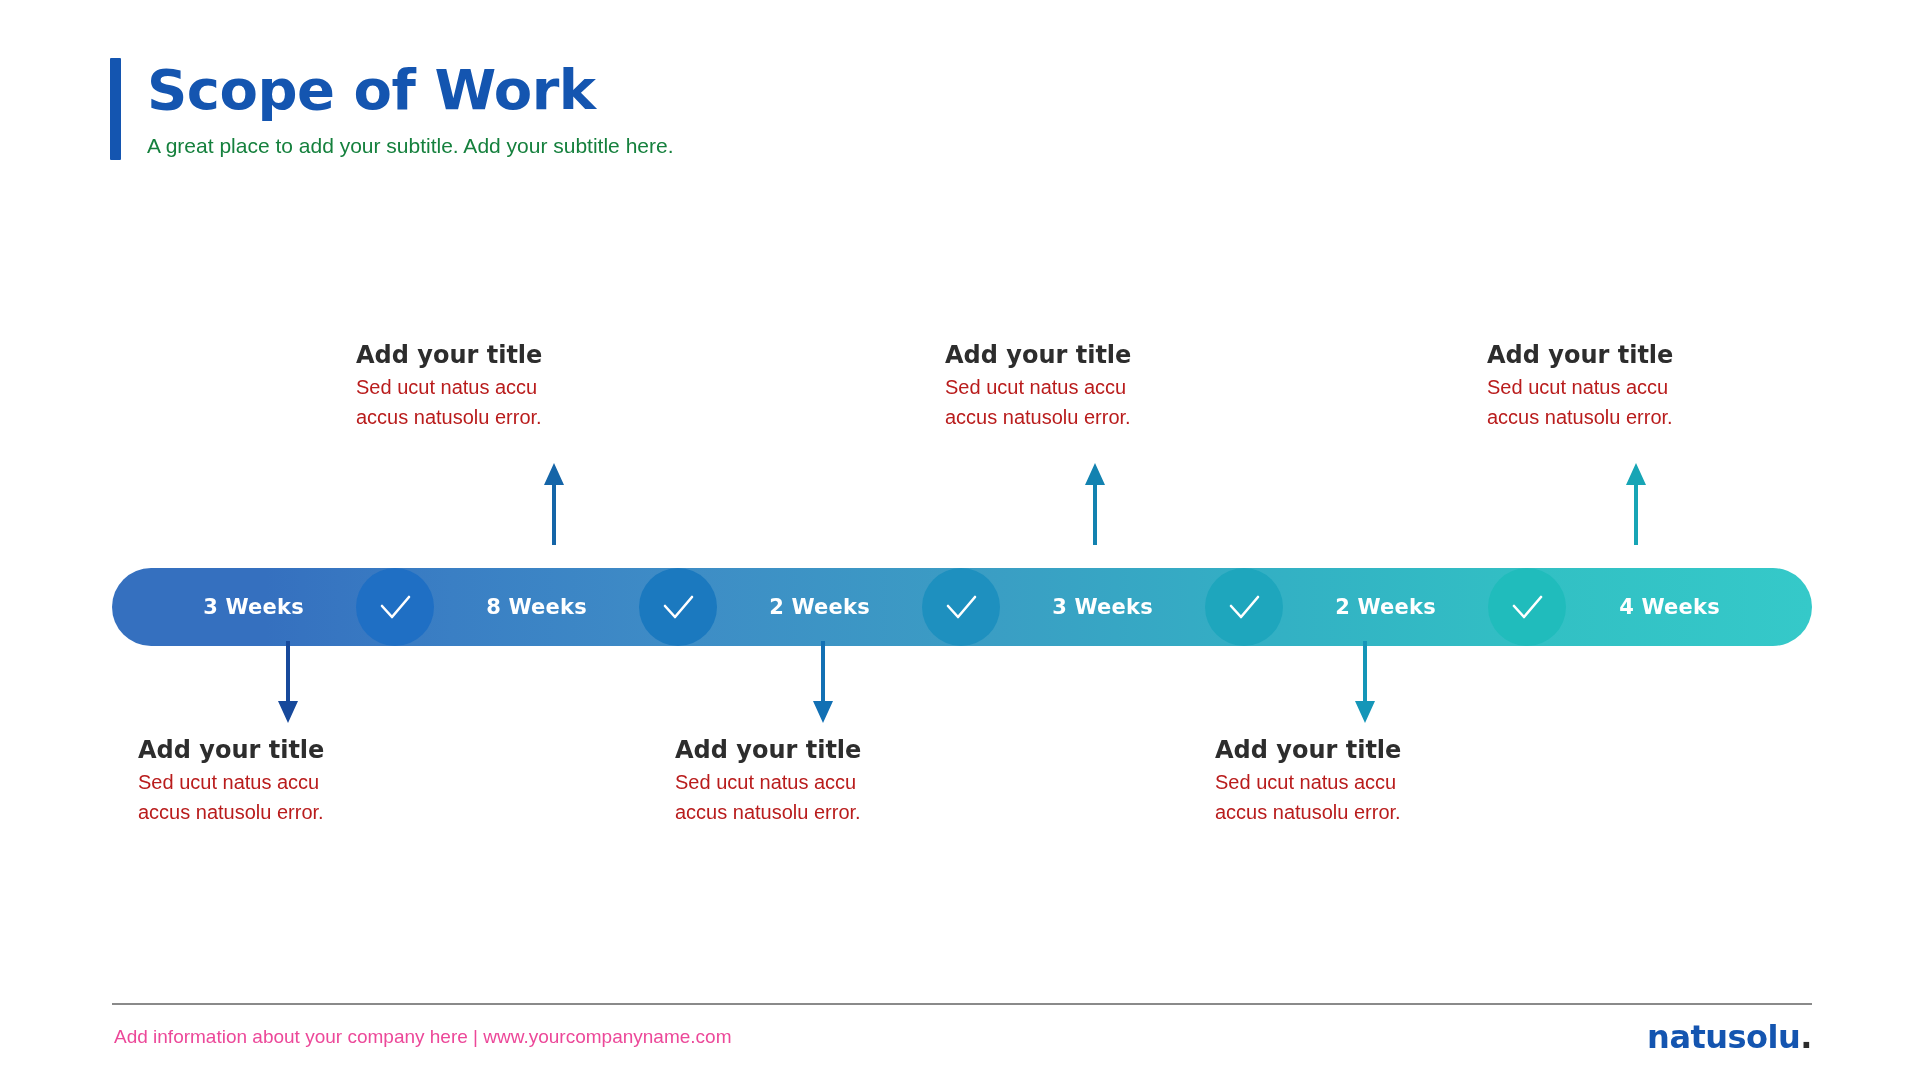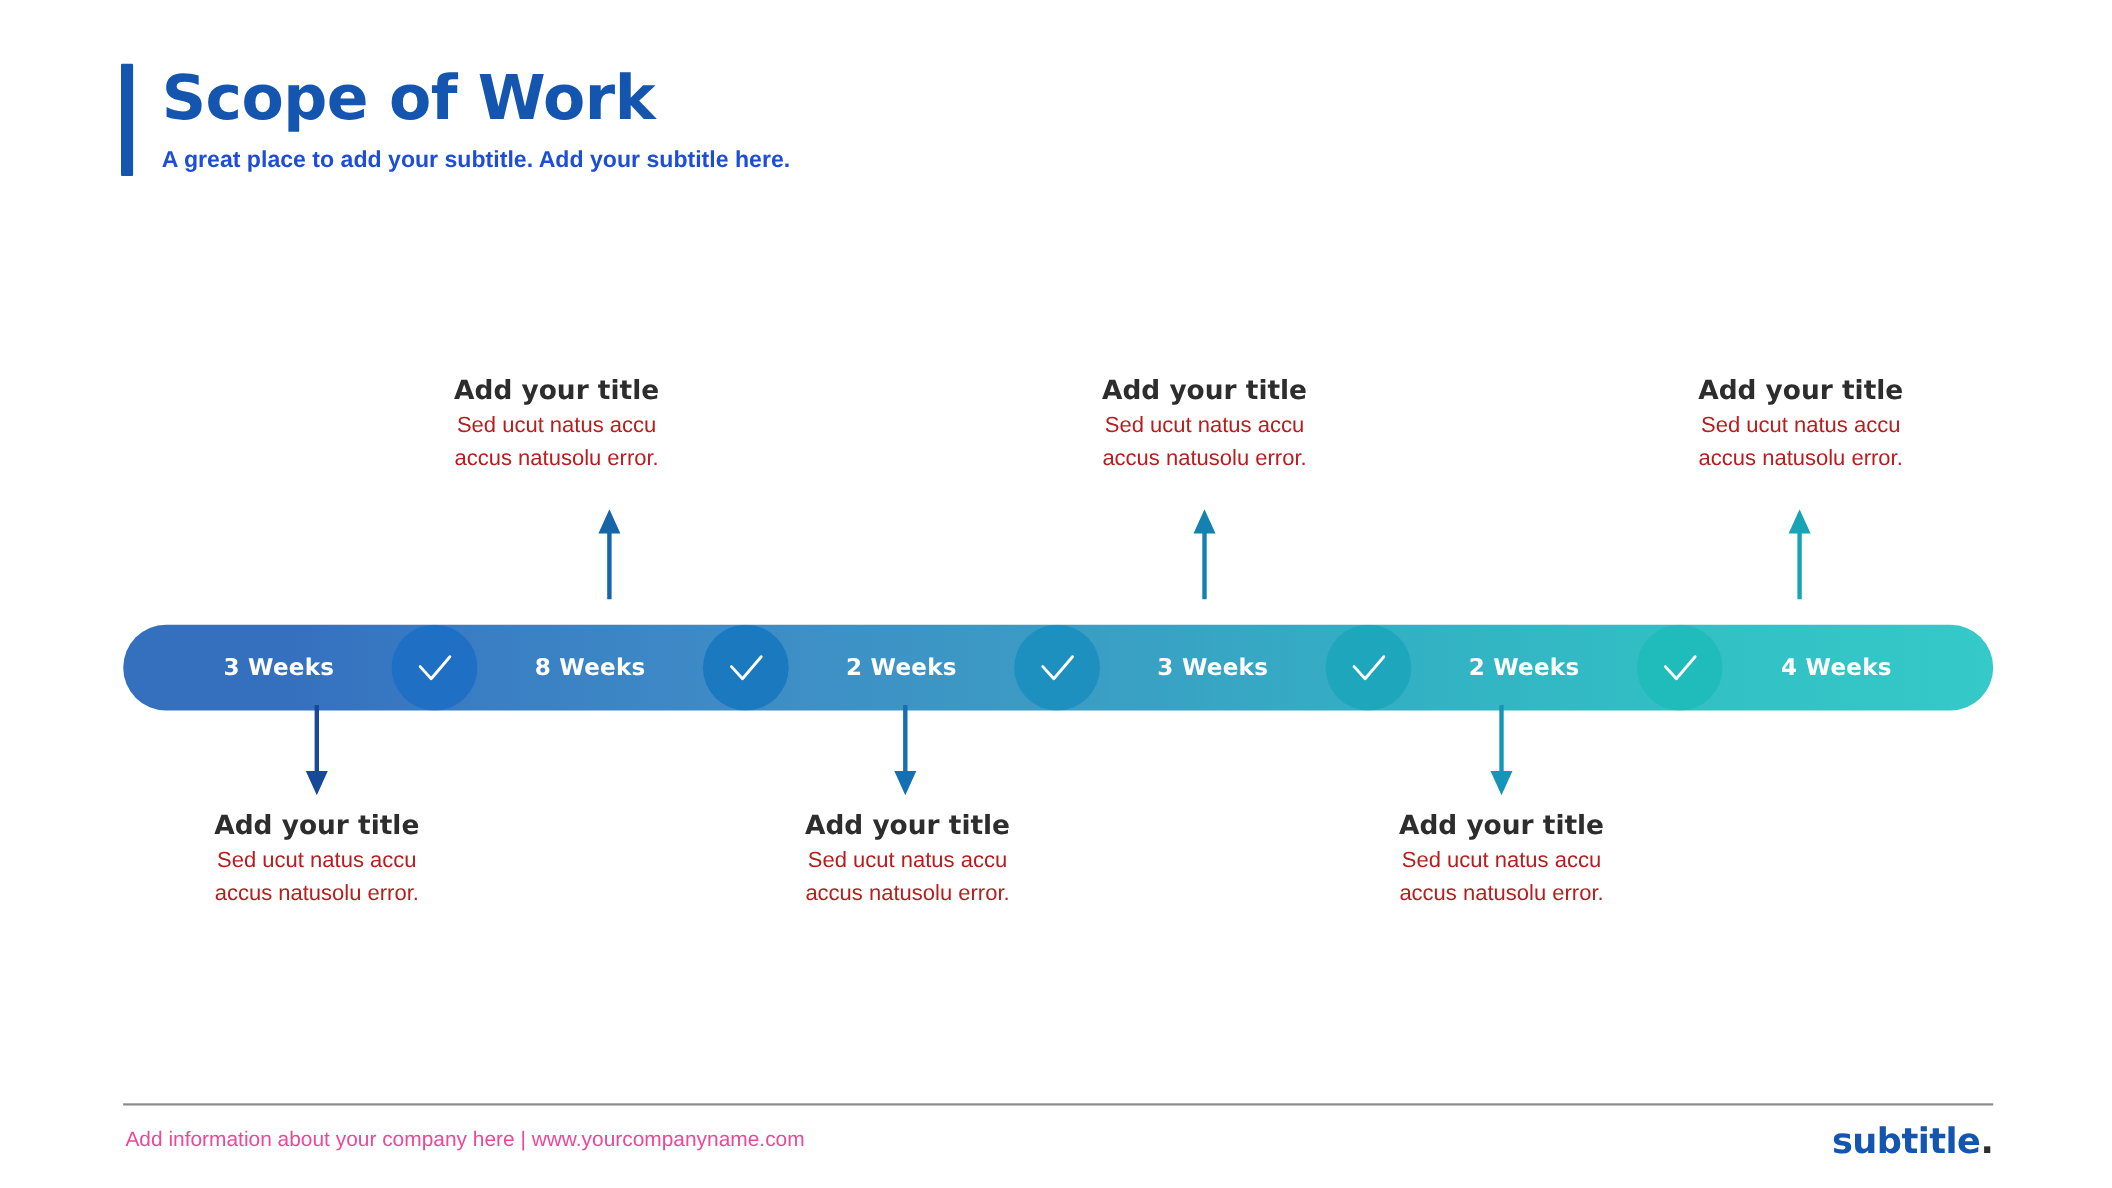--- a/index.html
+++ b/index.html
@@ -14,23 +14,22 @@
   
   .header { position:absolute; left:110px; top:58px; display:flex; align-items:stretch;justify-content:flex-end; }
   .accent-bar { width:11px; background:#1455b0; border-radius:1px; margin-right:26px; }
   .header-text { display:flex; flex-direction:column; justify-content:flex-start; padding-top:2px; }
   .page-title {
     font-size:56px; font-weight:bold; color:#1455b0;
     letter-spacing:-0.5px; line-height:1.08;
     font-family:"DejaVu Sans", sans-serif;
   }
   .page-subtitle {
-    font-size:21px; color:#1d4ed8; margin-top:12px; line-height:1.3;
-    font-family:"Liberation Sans", sans-serif;
-    font-weight:bold;
+    font-size:21px; color:#15803d; margin-top:12px; line-height:1.3;
+    font-family:"Liberation Sans", sans-serif;
   }
 
   
   .timeline-wrap { position:absolute; left:112px; top:548px; width:1700px; height:78px;margin-top:20px; }
   .timeline-bar {
     position:absolute; inset:0;
     border-radius:39px;
     background:linear-gradient(90deg,
         #3570bf 0%,
         #3570bf 9%,
@@ -50,21 +49,21 @@
     letter-spacing:0.2px;
   }
   .check-node {
     position:absolute; top:50%; transform:translate(-50%,-50%);
     width:78px; height:78px; border-radius:50%;
     display:flex; align-items:center; justify-content:center;
   }
   .check-node svg { width:44px; height:44px; display:block; }
 
   
-  .callout { position:absolute; width:300px; text-align:center; }
+  .callout { position:absolute; width:300px; text-align:left; }
   .callout-title {
     font-size:24px; font-weight:bold; color:#2d2d2d; line-height:1.25;
     font-family:"DejaVu Sans", sans-serif;
   }
   .callout-desc {
     font-size:20px; color:#b91c1c; line-height:1.32; margin-top:4px;
     font-family:"Liberation Sans", sans-serif;
   }
 
   .arrow { position:absolute; }
@@ -198,15 +197,15 @@
       </svg>
   </div>
   <div class="callout" style="left:1215px; top:735px;">
     <div class="callout-title">Add your title</div>
     <div class="callout-desc">Sed ucut natus accu</div>
     <div class="callout-desc">accus natusolu error.</div>
   </div>
 
   <div class="footer-rule"></div>
   <div class="footer-text">Add information about your company here | www.yourcompanyname.com</div>
-  <div class="logo"><span>subtitle</span><span class="dot">.</span></div>
+  <div class="logo"><span>natusolu</span><span class="dot">.</span></div>
 
 </div>
 
 </body></html>

